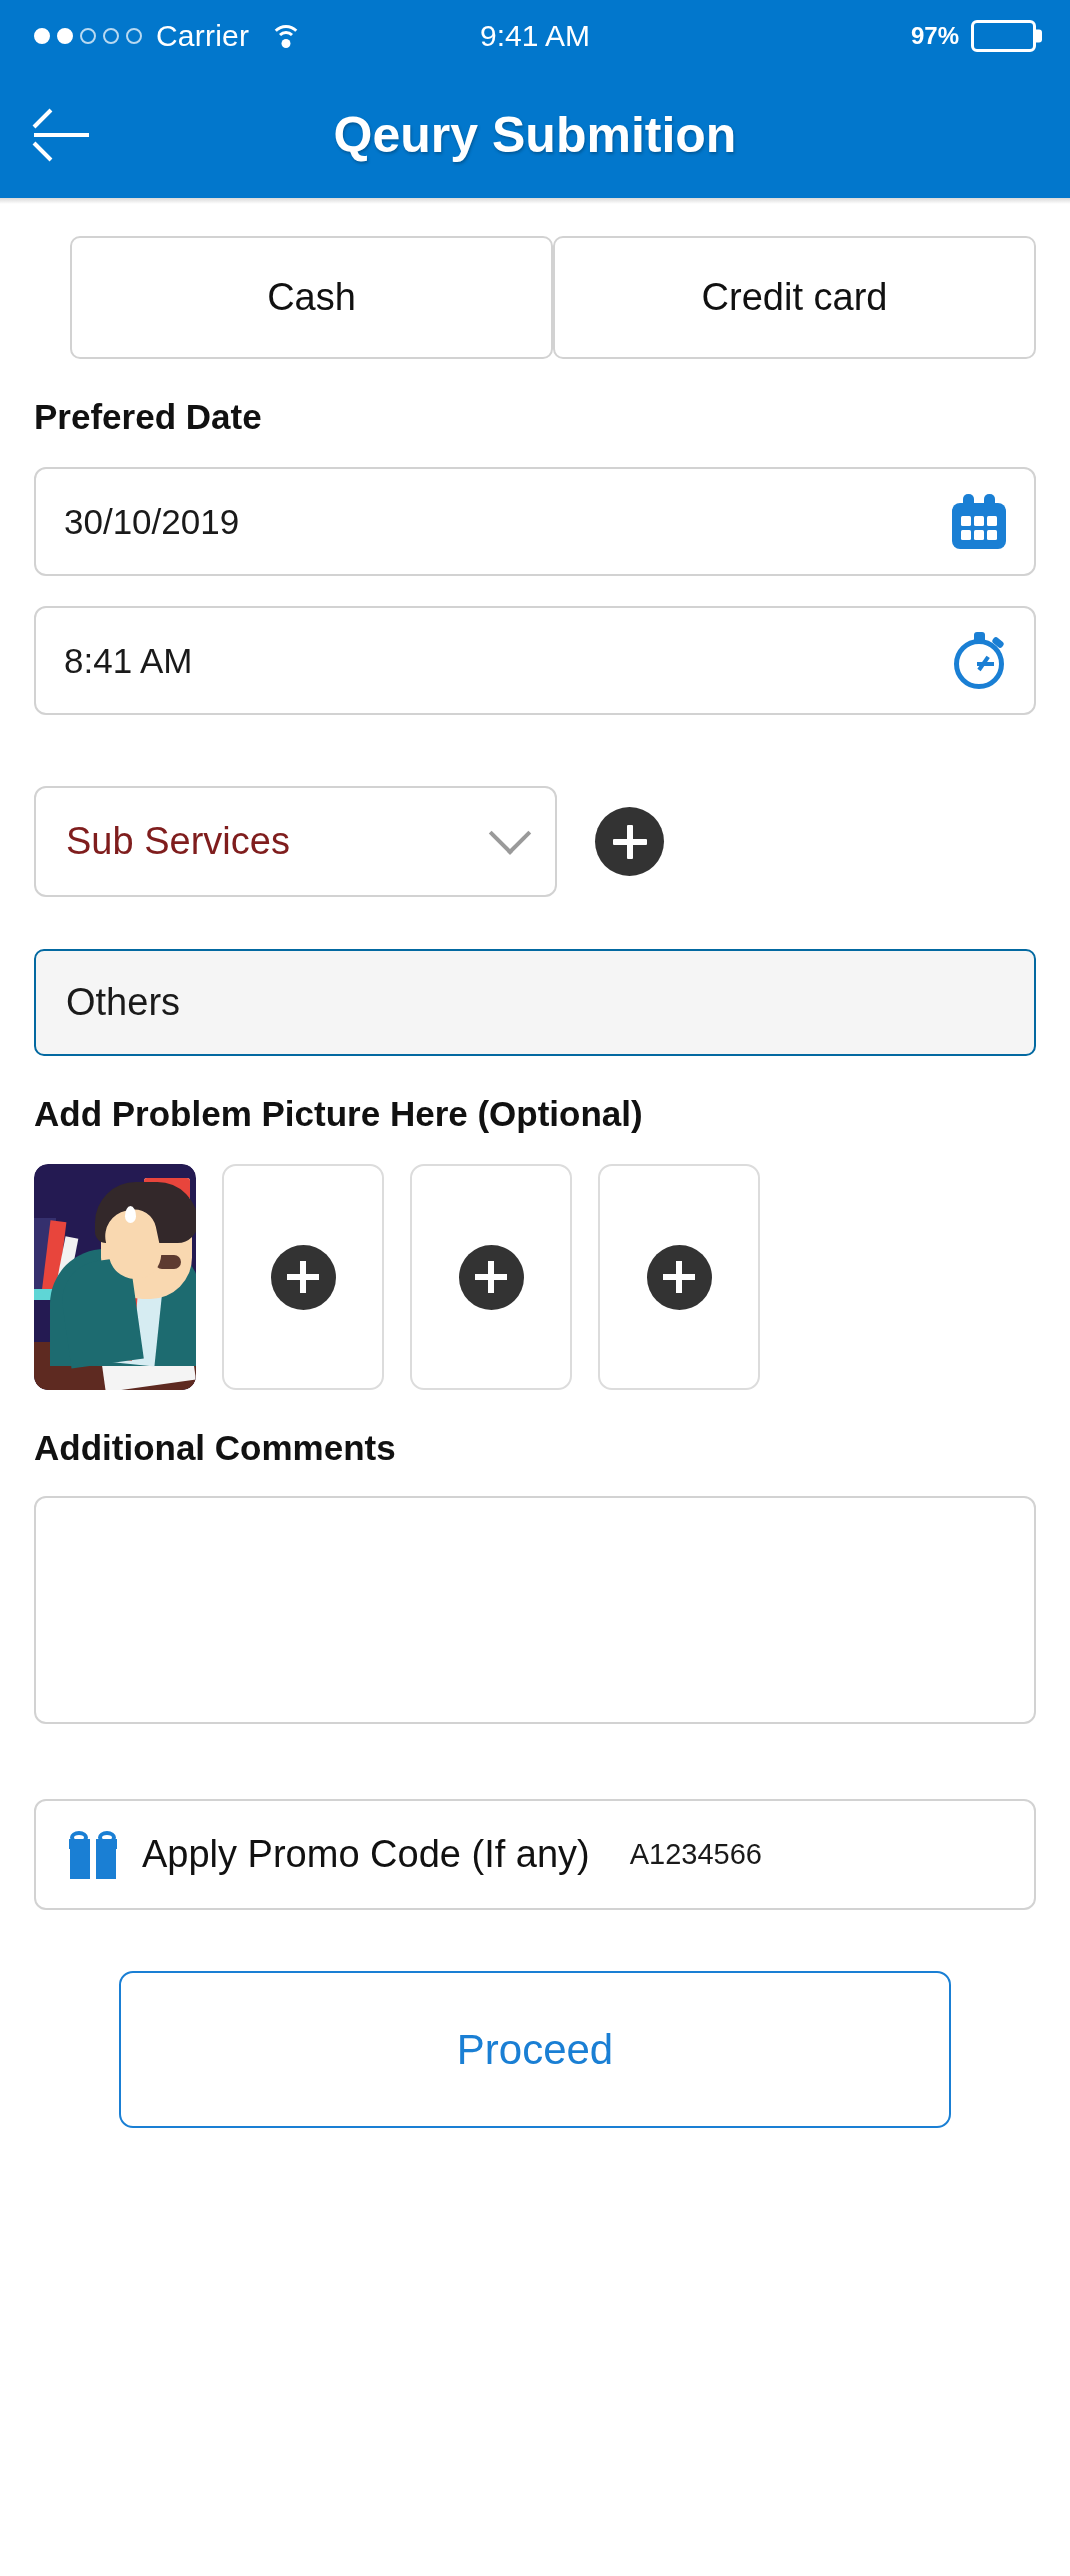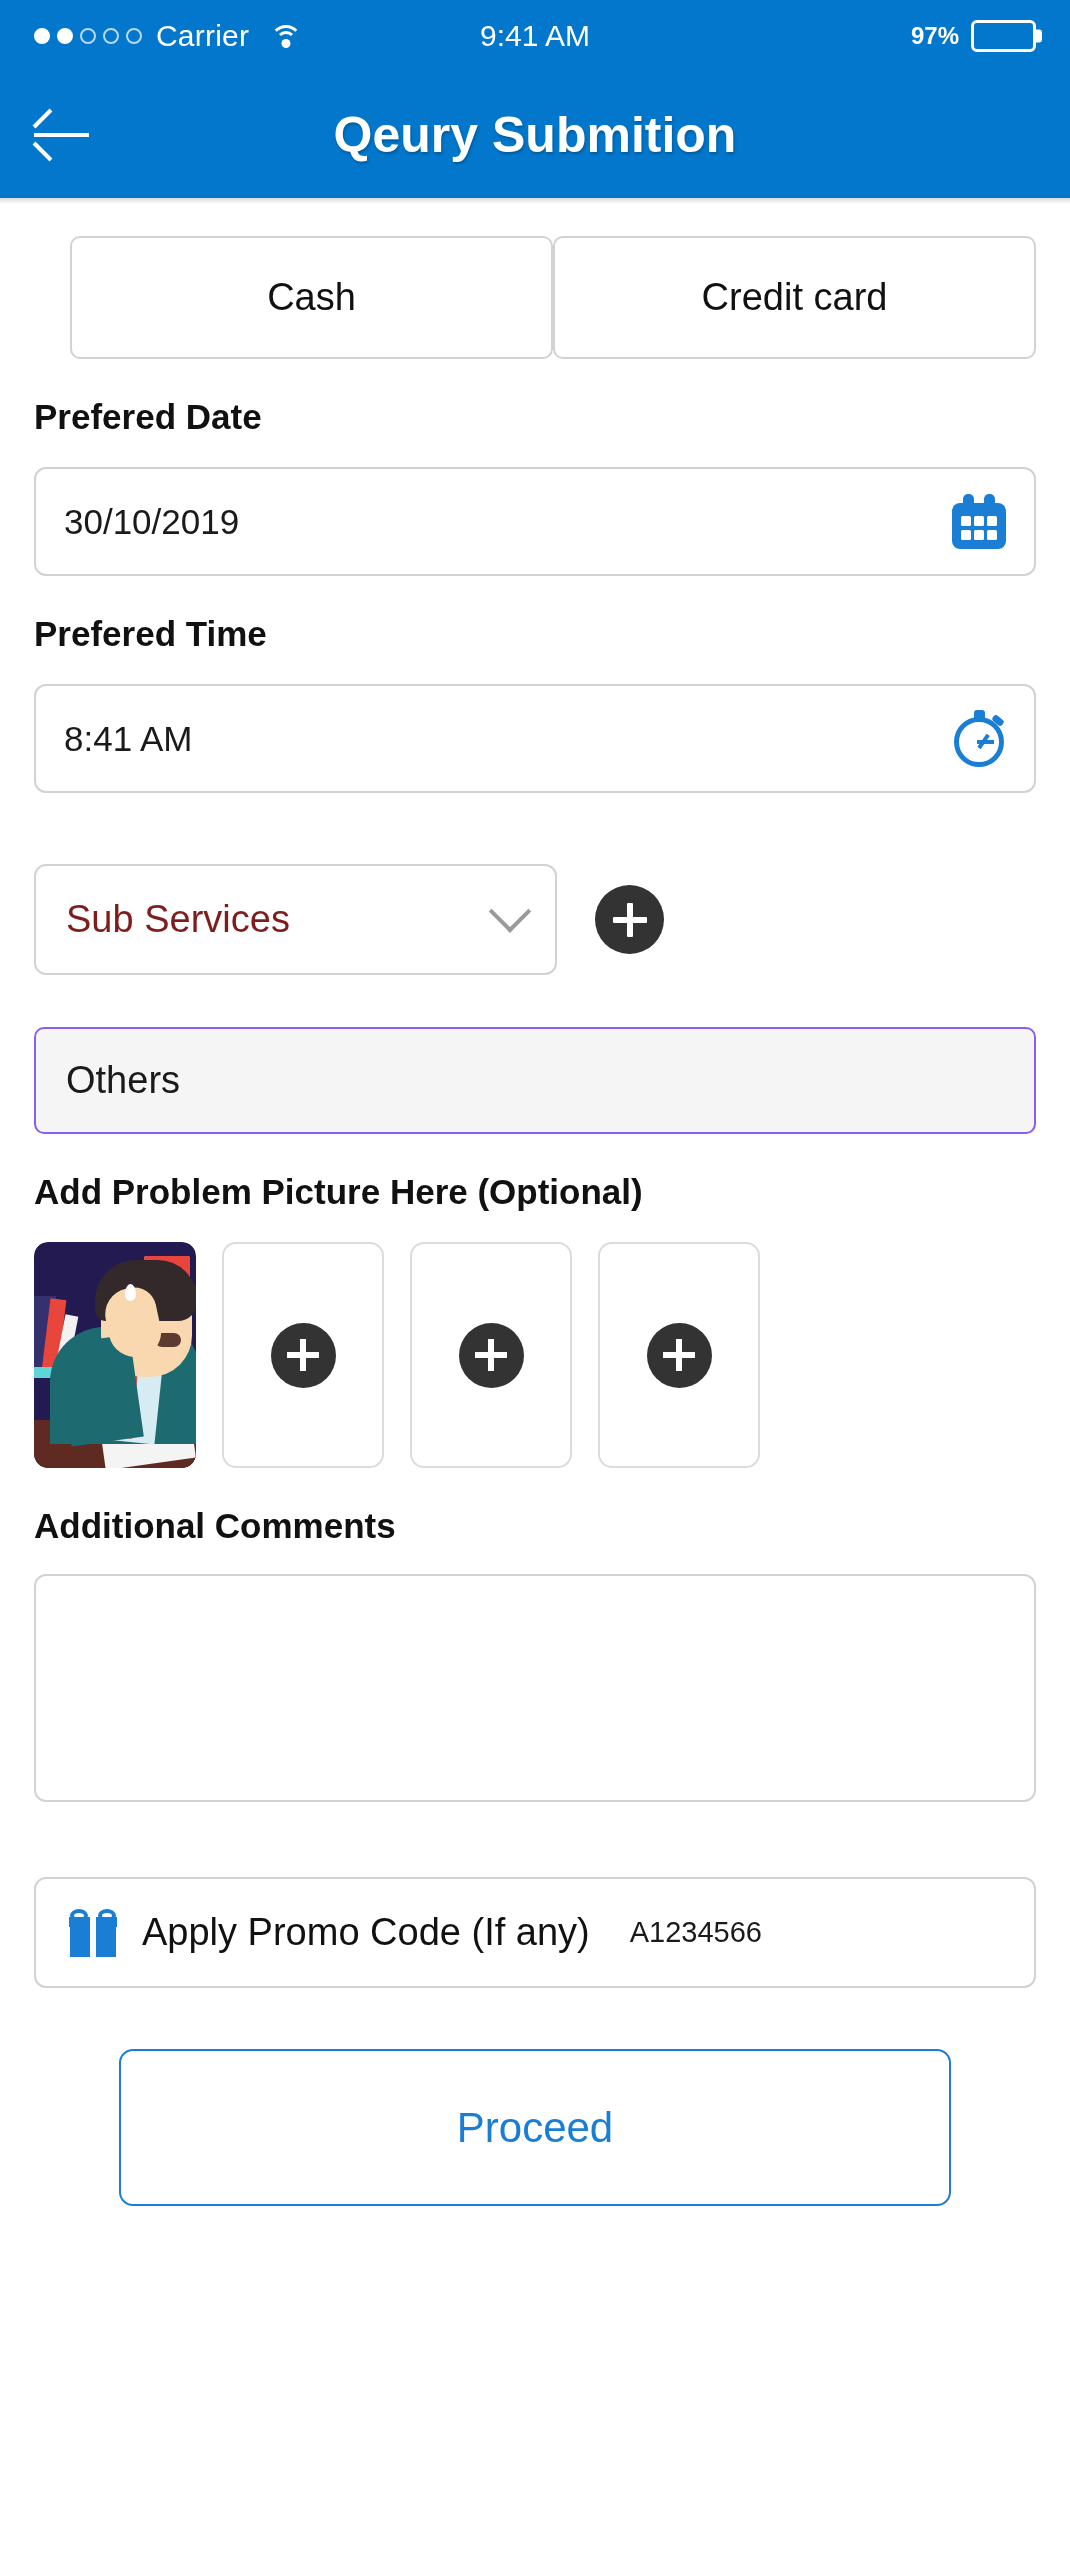--- a/index.html
+++ b/index.html
@@ -162,21 +162,21 @@
   }
   .fab::before, .fab::after{
     content:""; position:absolute; top:50%; left:50%;
     transform:translate(-50%,-50%); background:#ffffff; border-radius:1px;
   }
   .fab::before{ width:34px; height:6px; }
   .fab::after{ width:6px; height:34px; }
 
   .others{
     margin-top:52px; height:107px;
-    border:2px solid #8b5cf6; border-radius:10px;
+    border:2px solid #0369a1; border-radius:10px;
     background:#f5f5f5;
     display:flex; align-items:center; padding:0 30px;
     font-size:38px; color:#1a1a1a; cursor:pointer;
   }
 
   
   .photos{
     display:flex; gap:26px; margin-top:30px;
     width:1003px; overflow:hidden;
   }
@@ -348,21 +348,20 @@
             <span></span>
             <span></span>
             <span></span>
             <span></span>
             <span></span>
           </span>
       </span>
     </span>
   </div>
 
-  <div class="section-label">Prefered Time</div>
   <div class="field">
     <span class="val">8:41 AM</span>
     <span class="icon">
       <span class="watch">
         <span class="stem"></span>
           <span class="nub"></span>
         <span class="face"></span>
           <span class="hand"></span>
           <span class="hand2"></span>
       </span>

